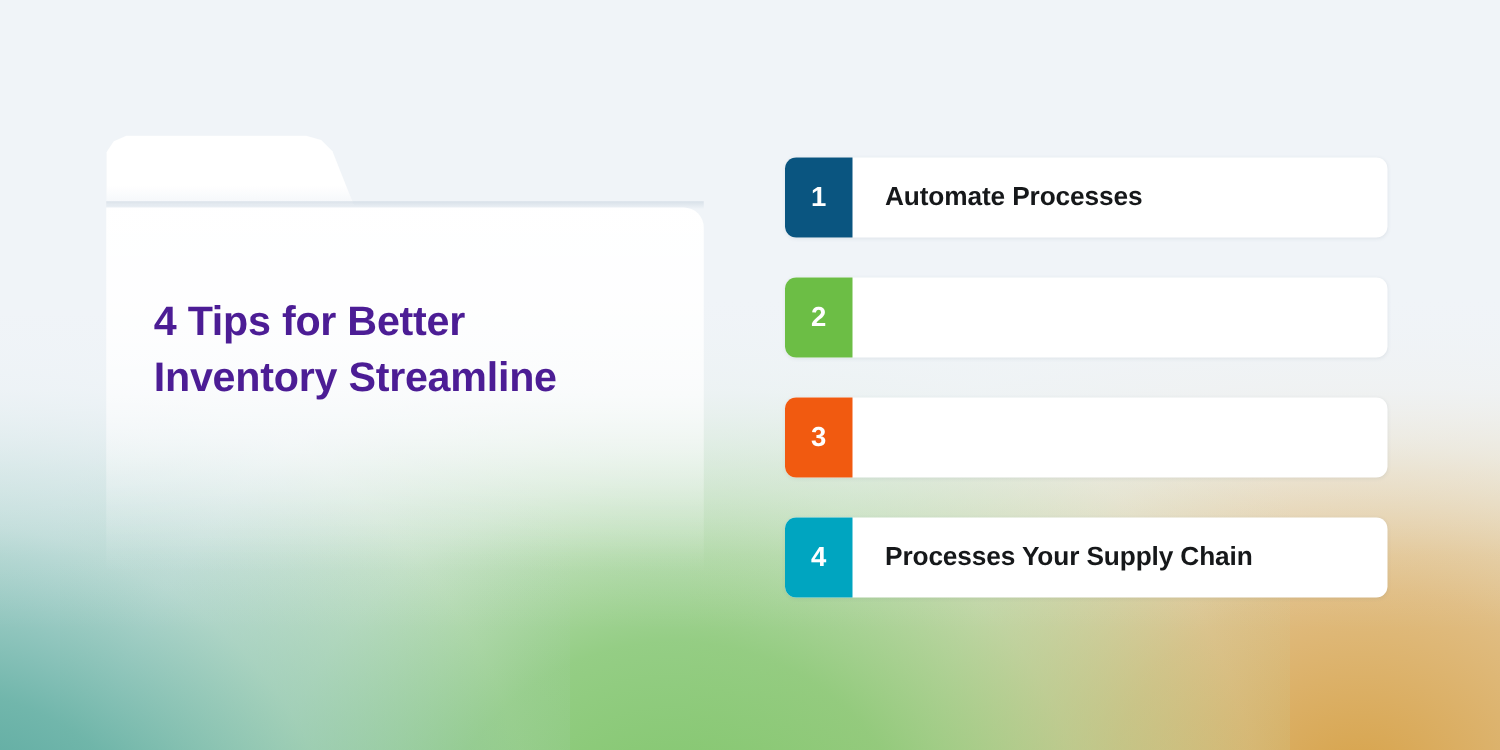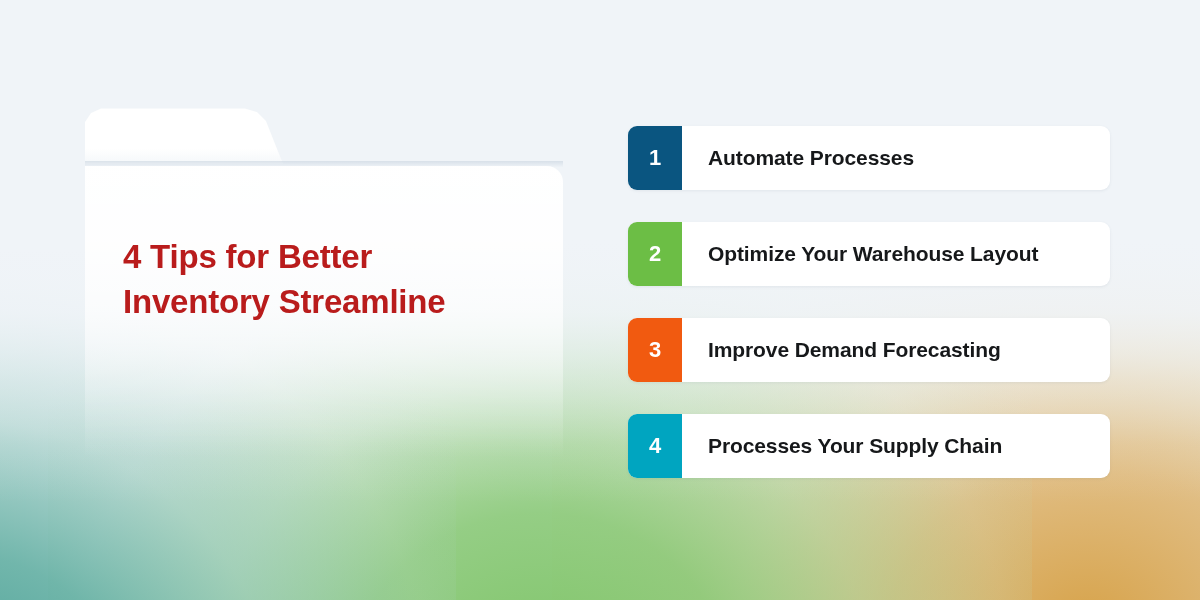--- a/index.html
+++ b/index.html
@@ -85,21 +85,21 @@
         rgba(255,255,255,0.74) 48%,
         rgba(255,255,255,0.46) 66%,
         rgba(255,255,255,0.20) 82%,
         rgba(255,255,255,0) 100%);
   }
 
   
   #title {
     position:absolute; left:123px; top:234px; width:430px;
     font-size:33px; line-height:45px; font-weight:bold;
-    color:#b91c1c; letter-spacing:-0.2px;
+    color:#4c1d95; letter-spacing:-0.2px;
   }
   #title .tline { display:block; white-space:pre; }
 
   
   #tips { position:absolute; left:628px; top:126px; width:482px; }
   .tip-row {
     position:relative; display:flex; align-items:stretch;
     height:64px; margin-bottom:32px;
     border-radius:9px;
     background:#ffffff;
@@ -146,26 +146,24 @@
 
 <div id="tips">
 
   <div class="tip-row">
     <div class="tip-num" style="background: rgb(10, 85, 128);">1</div>
     <div class="tip-label">Automate Processes</div>
   </div>
 
   <div class="tip-row">
     <div class="tip-num" style="background: rgb(108, 190, 69);">2</div>
-    <div class="tip-label">Optimize Your Warehouse Layout</div>
   </div>
 
   <div class="tip-row">
     <div class="tip-num" style="background: rgb(241, 90, 16);">3</div>
-    <div class="tip-label">Improve Demand Forecasting</div>
   </div>
 
   <div class="tip-row">
     <div class="tip-num" style="background: rgb(0, 165, 192);">4</div>
     <div class="tip-label">Processes Your Supply Chain</div>
   </div>
 
 </div>
 
 </body></html>

